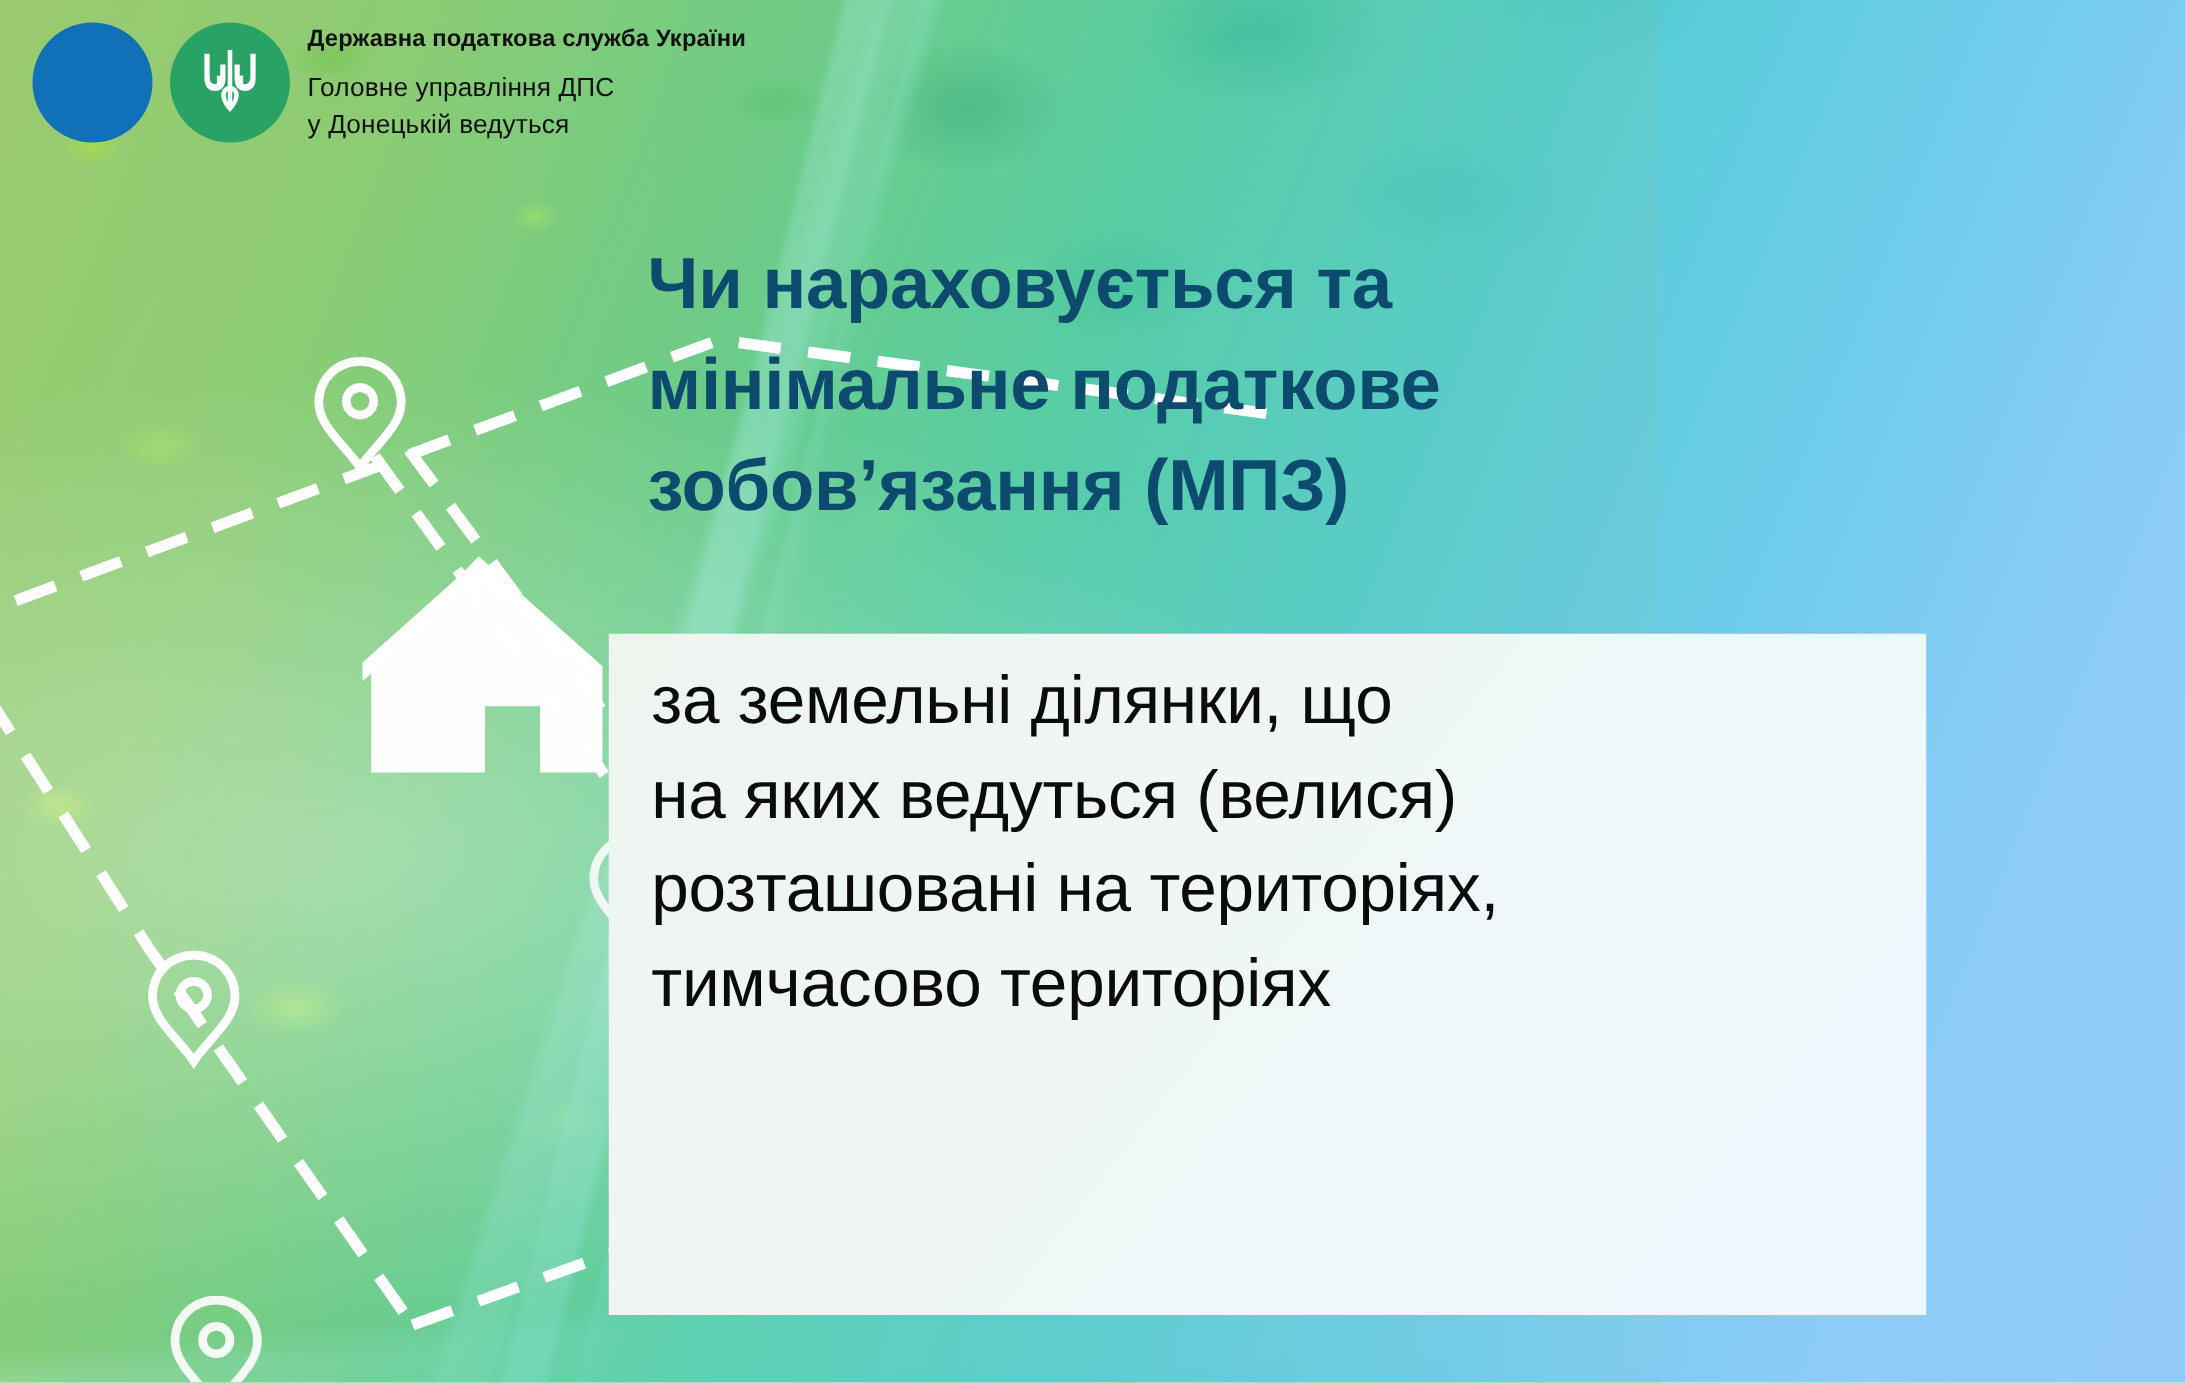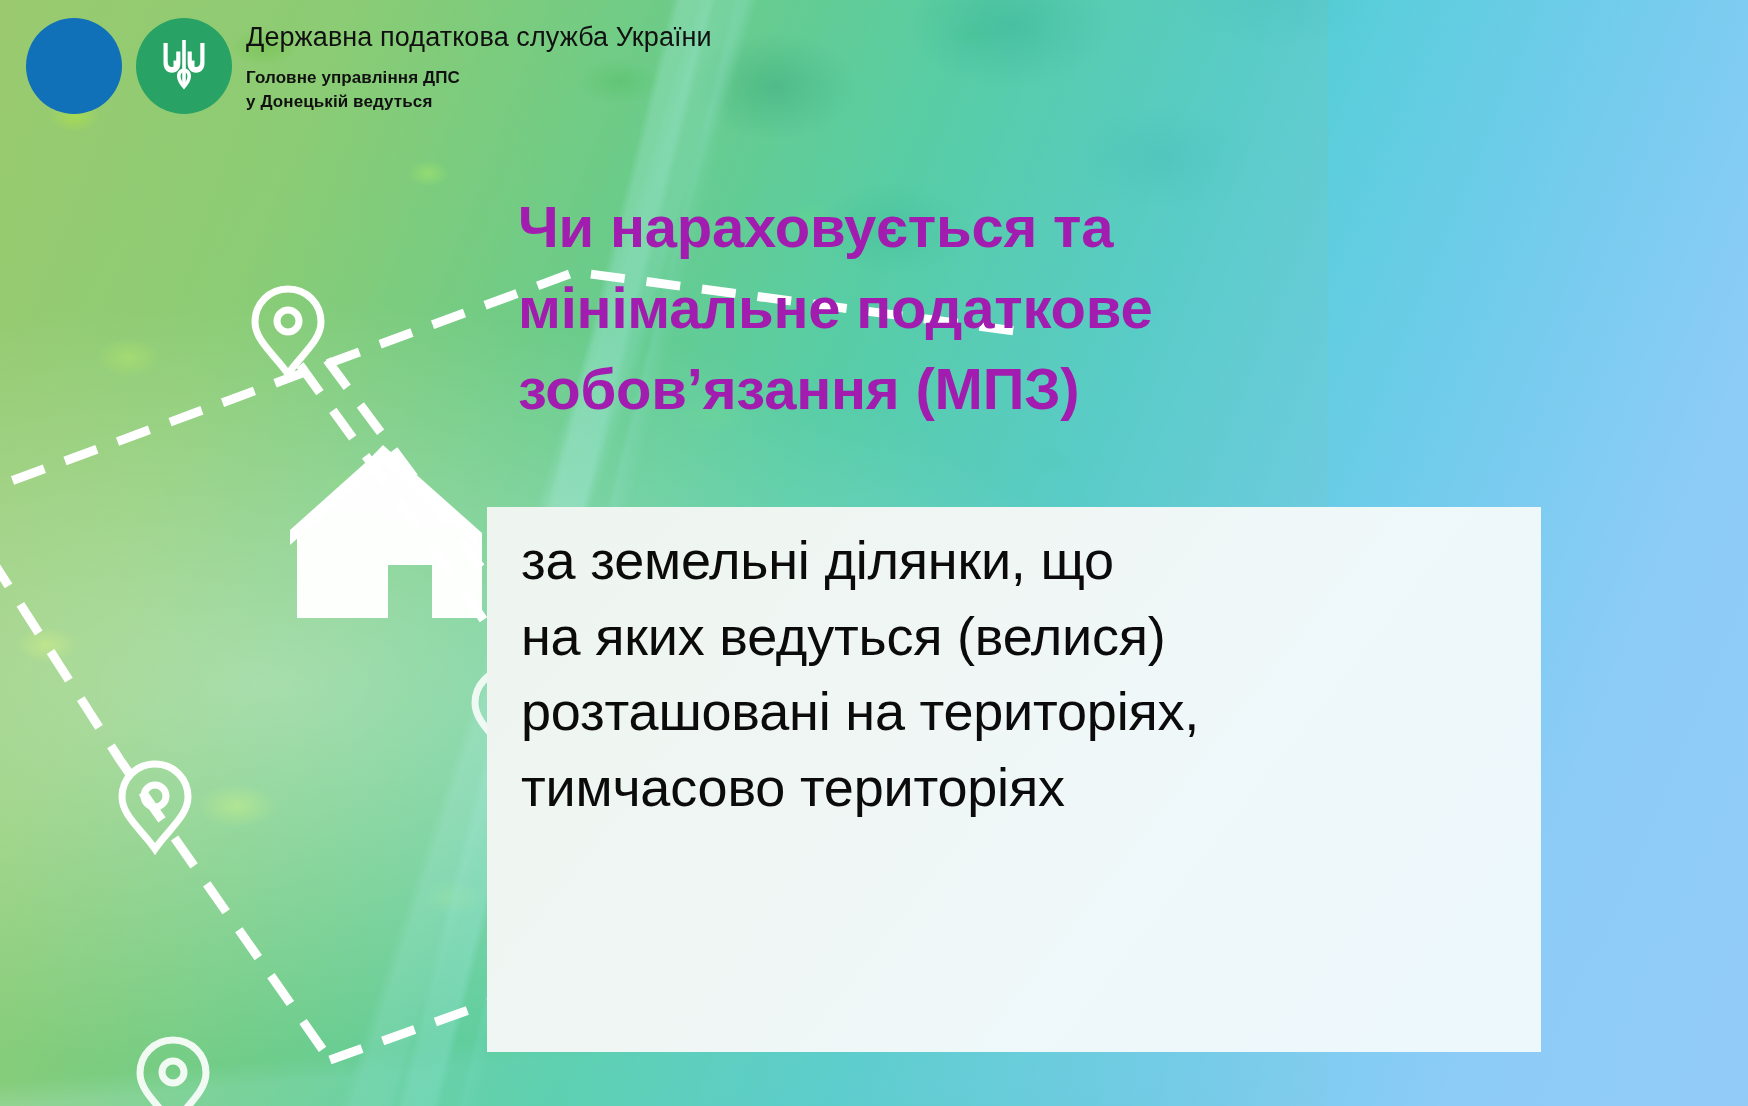--- a/index.html
+++ b/index.html
@@ -145,42 +145,42 @@
   }
   .logo-circle-green svg { width: 44px; height: 54px; display: block; }
 
   .header-text {
     padding-top: 10px;
     margin-left: 24px;
     color: #111111;
     line-height: 1.30;
   }
   .org-line1 {
-    font-size: 27px;
-    font-weight: 400;
+    font-size: 19px;
+    font-weight: 700;
     letter-spacing: .1px;
     white-space: nowrap;
   }
   .org-line2, .org-line3 {
-    font-size: 17px;
-    font-weight: 700;
+    font-size: 21px;
+    font-weight: 400;
     letter-spacing: .1px;
     white-space: nowrap;
   }
   .org-line2 { margin-top: 12px; }
   .org-line3 { margin-top: 2px; }
 
   
   .headline {
     position: absolute;
     left: 518px;
     top: 186px;
     width: 1180px;
     z-index: 5;
-    color: #a21caf;
+    color: #0c4a6e;
     font-size: 58px;
     font-weight: 700;
     line-height: 1.40;
     letter-spacing: -0.2px;
   }
   .headline .hl {
     display: block;
     white-space: nowrap;
   }
 

